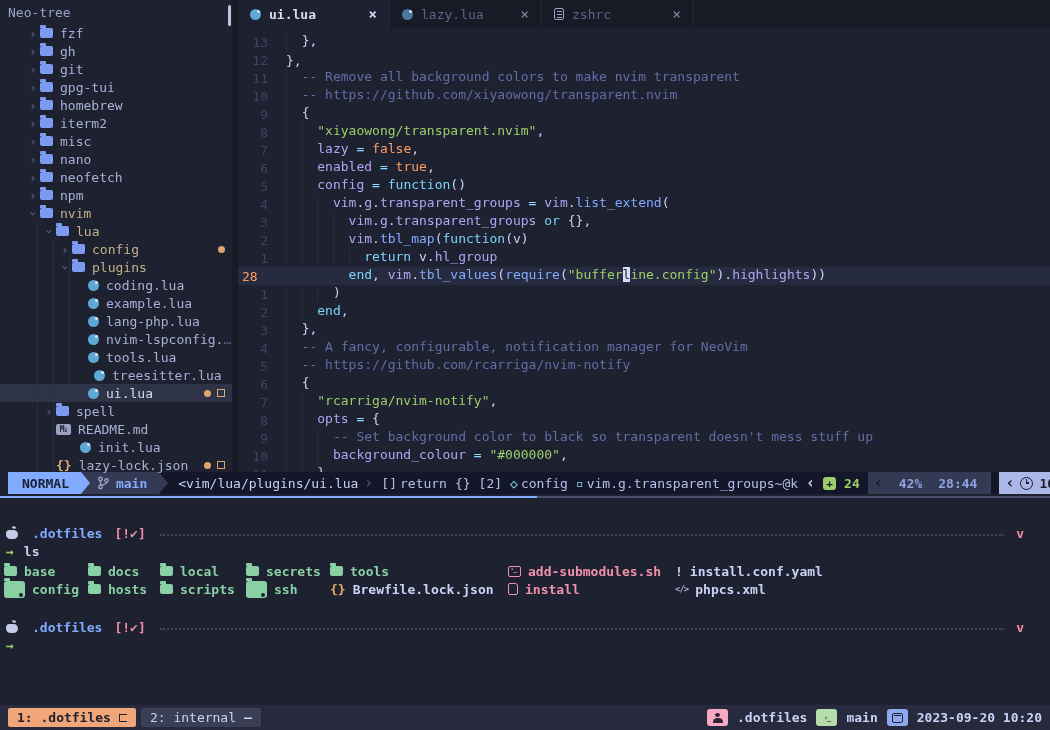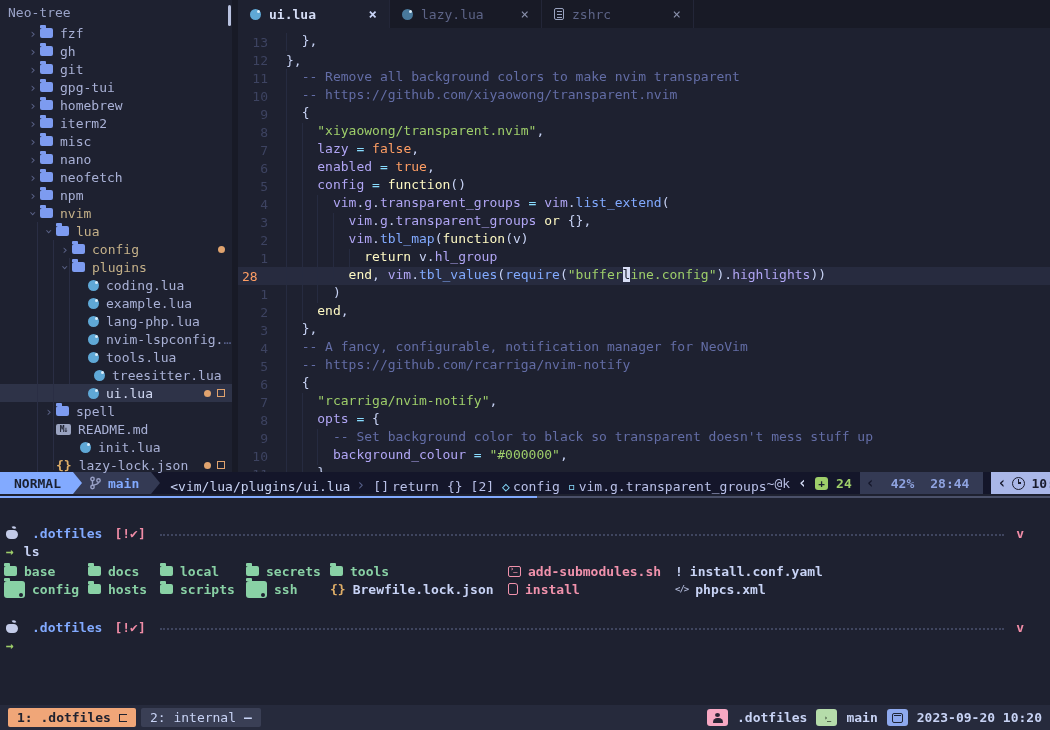--- a/index.html
+++ b/index.html
@@ -60,25 +60,25 @@
   .tab .close{font-size:14px;color:#8b92ad;}
   .tab.active .close{color:#c8d3f5;}
   .code{flex:1;padding-top:5px;overflow:hidden;}
   .cl{height:18px;display:flex;align-items:center;}
   .cl.cur{background:#272b3f;}
   .lnum{width:34px;flex:none;text-align:right;color:#3d4361;padding-right:4px;}
   .lnum.curn{text-align:left;padding-left:4px;color:#ff9e64;}
   .ct{white-space:pre;padding-left:14px;}
   .ig{display:inline-block;width:2ch;height:18px;border-left:1px solid #262b40;vertical-align:top;}
   .tk-p{color:#c8d3f5;}.tk-c{color:#636da6;}.tk-s{color:#9ece6a;}.tk-b{color:#ff9e64;}
-  .tk-k{color:#fef9c3;margin-top:8px;}.tk-f{color:#82aaff;}.tk-v{color:#b1a6f5;}.tk-o{color:#89ddff;}.tk-w{color:#c8d3f5;}
+  .tk-k{color:#7dd3fc;margin-top:8px;}.tk-f{color:#82aaff;}.tk-v{color:#b1a6f5;}.tk-o{color:#89ddff;}.tk-w{color:#c8d3f5;}
   .tk-cur{background:#d8def5;color:#1e2130;}
 
   
-  .statusline{height:22px;flex:none;background:#14162a;display:flex;align-items:flex-end;white-space:nowrap;}
+  .statusline{height:22px;flex:none;background:#14162a;display:flex;align-items:center;white-space:nowrap;margin-left:8px;}
   .sl-seg{height:22px;display:flex;align-items:center;}
   .sl-mode{background:#82aaff;color:#1b2030;font-weight:bold;padding:0 12px 0 14px;}
   .pl{width:9px;height:22px;position:relative;flex:none;}
   .pl::after{content:"";position:absolute;left:0;top:0;border-top:11px solid transparent;border-bottom:11px solid transparent;border-left:9px solid transparent;}
   .pl-mode{background:#343a54;}
   .pl-mode::after{border-left-color:#82aaff;}
   .pl-git::after{border-left-color:#343a54;}
   .sl-git{background:#343a54;color:#82aaff;font-weight:bold;padding:0 12px 0 8px;gap:7px;}
   .ic-branch{color:#98a0c5;}
   .sl-path{margin-left:10px;color:#c8d3f5;}

